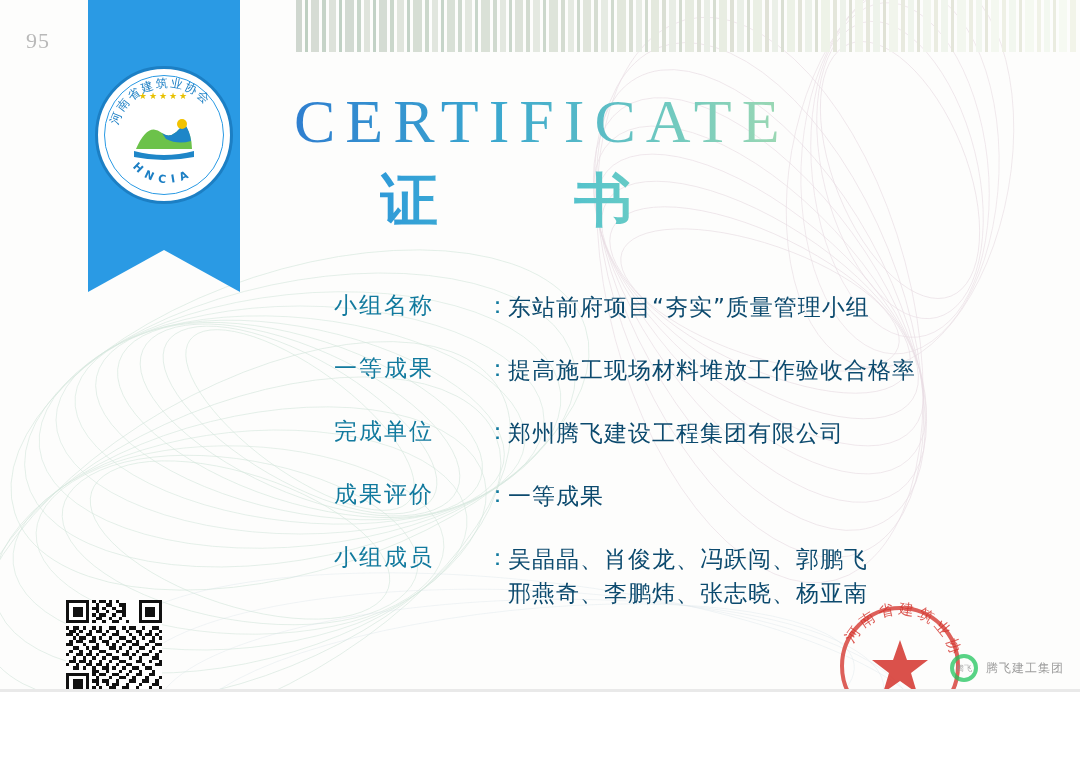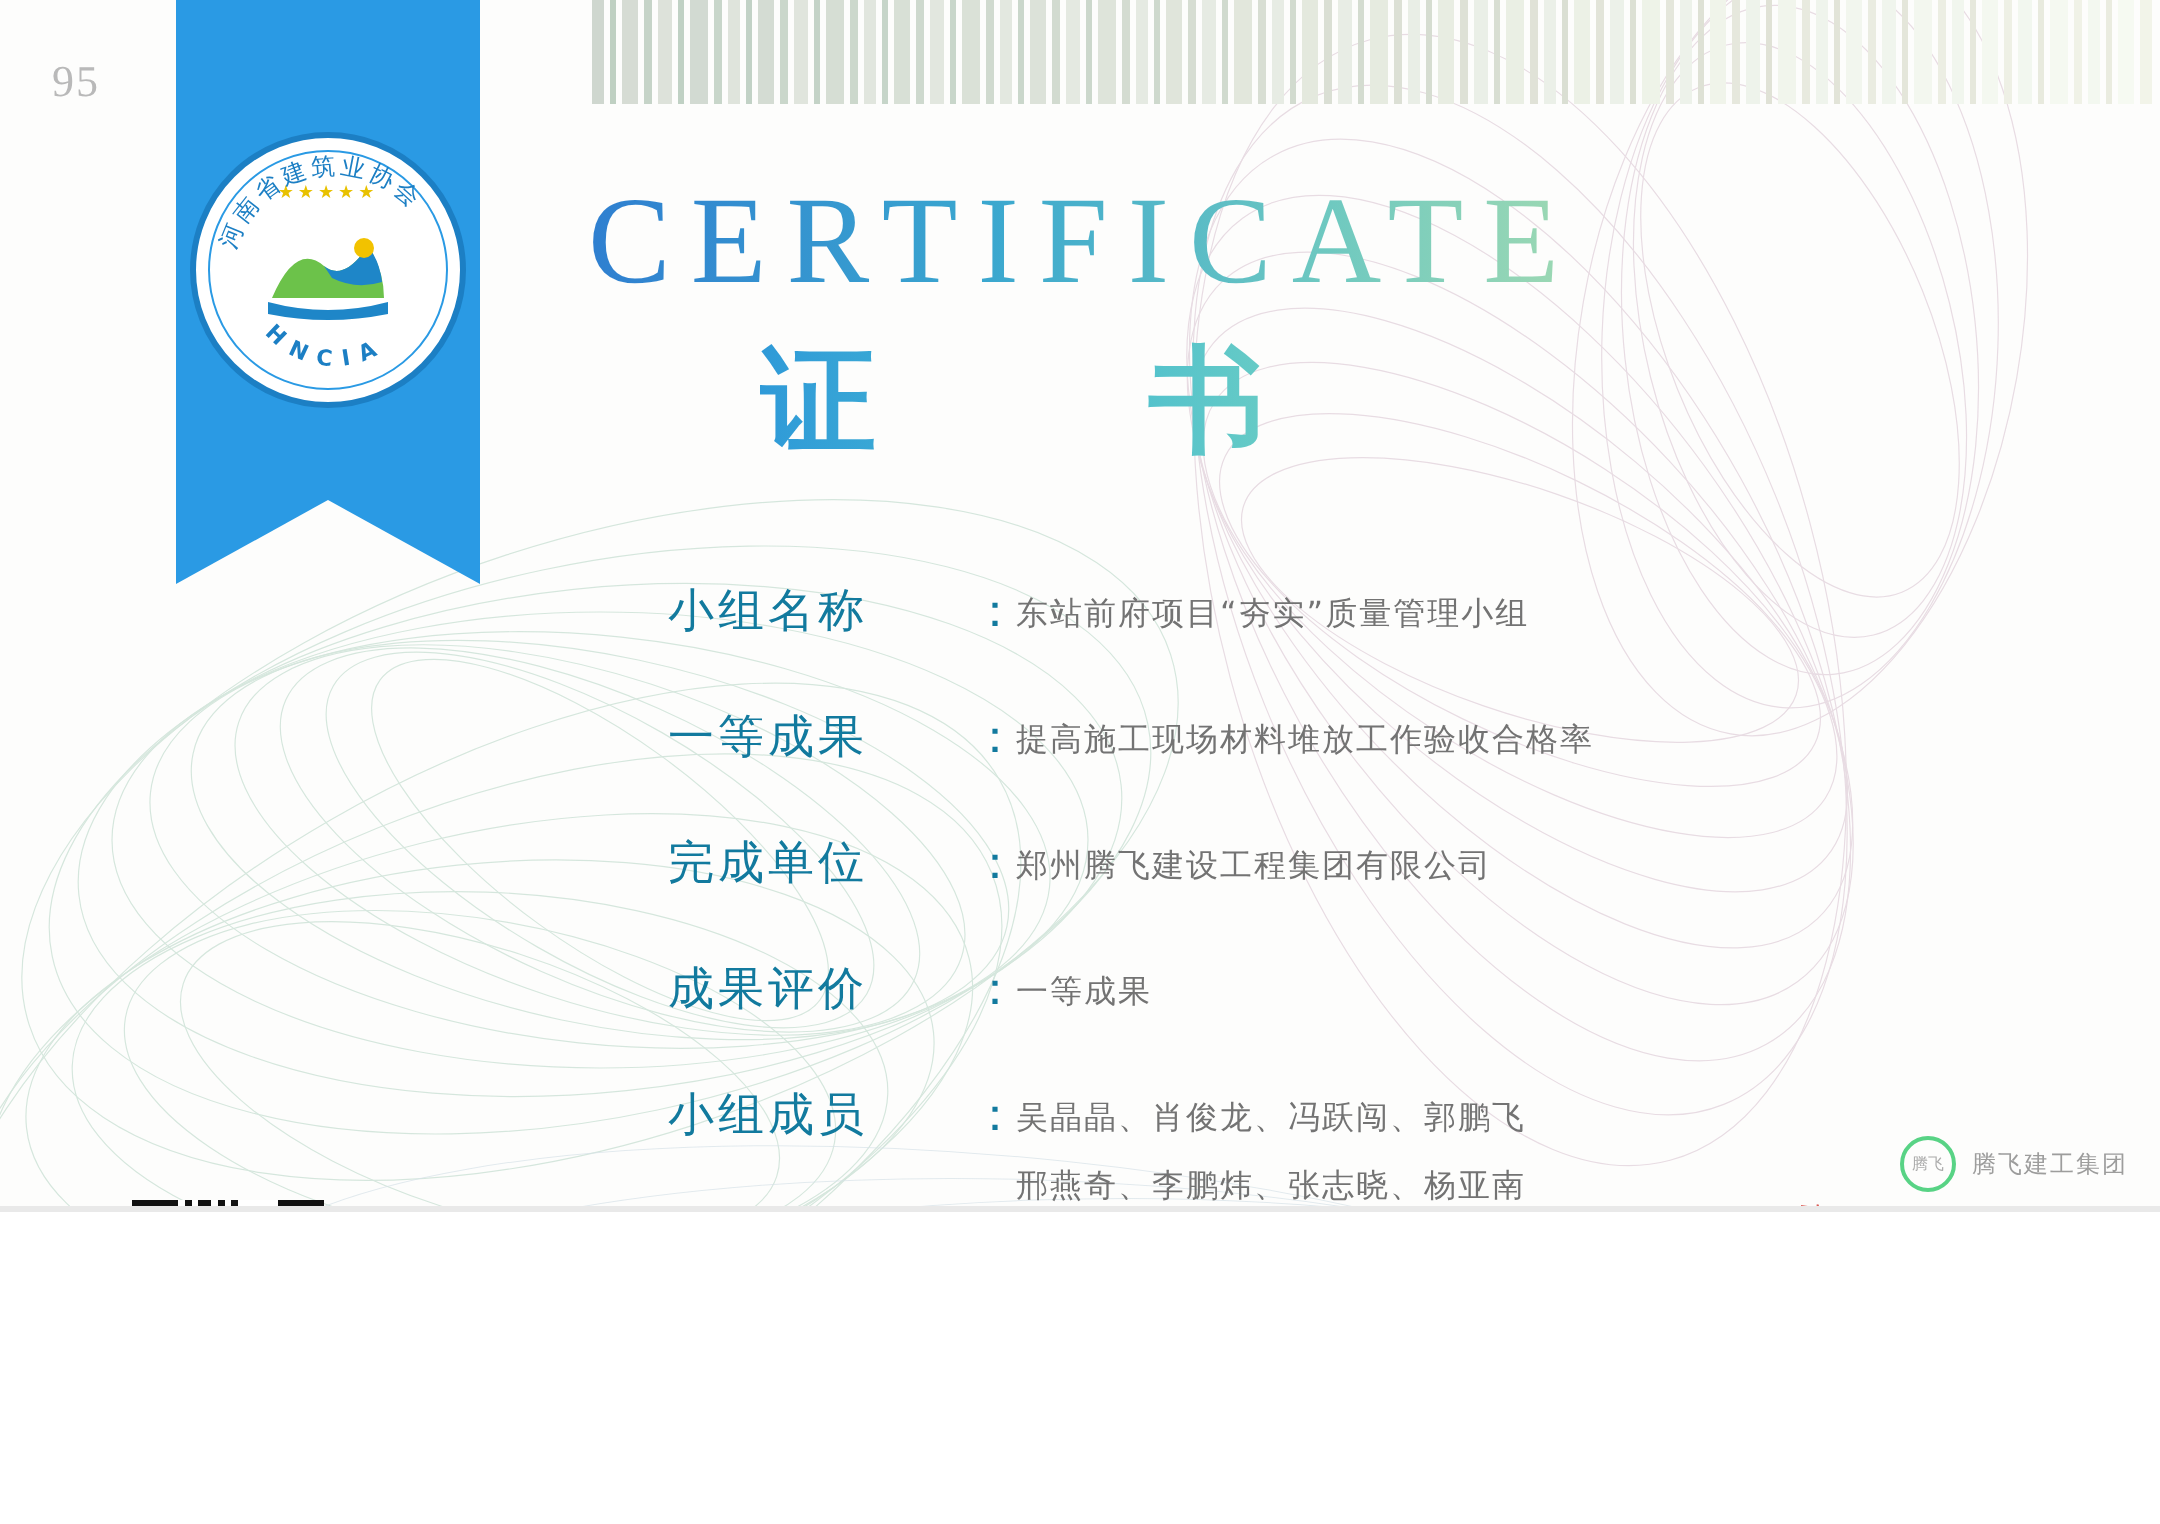--- a/index.html
+++ b/index.html
@@ -4,21 +4,21 @@
 <style>
   html,body{margin:0;padding:0;}
   body{
     width:1080px;height:762px;
     background:#ffffff;
     font-family:"Liberation Sans", sans-serif;
     overflow:hidden;
   }
   .cert{
     position:relative;
-    width:1080px;height:606px;
+    width:1080px;height:692px;
     background:#fdfdfc;
     overflow:hidden;
   }
   
   .guilloche{
     position:absolute;inset:0;
     pointer-events:none;
   }
   .page-num{
     position:absolute;left:26px;top:28px;
@@ -107,21 +107,21 @@
     font-family:"DejaVu Sans", sans-serif;
     letter-spacing:2px;
     white-space:nowrap;
   }
   .colon{
     width:22px;flex:0 0 22px;
     font-size:23px;color:#127a9e;
     font-family:"DejaVu Sans", sans-serif;
   }
   .value{
-    font-size:16px;color:#737373;
+    font-size:23px;color:#0c4a6e;
     font-family:"DejaVu Sans", sans-serif;
     letter-spacing:1px;
     line-height:34px;
     white-space:nowrap;
   }
   .value .line2{display:block;}
   
   .qr{
     position:absolute;left:66px;top:600px;
     width:96px;height:96px;
@@ -141,21 +141,21 @@
     pointer-events:none;
   }
   
   .footer-wm{
     position:absolute;right:16px;bottom:10px;
     display:flex;align-items:center;
     opacity:.75;
   }
   .wm-circle{
     width:28px;height:28px;border-radius:50%;
-    border:2px solid #22c55e;
+    border:4px solid #22c55e;
     position:relative;margin-right:8px;
     box-sizing:border-box;
   }
   .wm-circle span{
     position:absolute;left:50%;top:50%;transform:translate(-50%,-50%);
     font-size:8px;color:#8f8f8f;white-space:nowrap;
   }
   .wm-text{
     font-size:12px;color:#7d7d7d;
     font-family:"DejaVu Sans", sans-serif;

